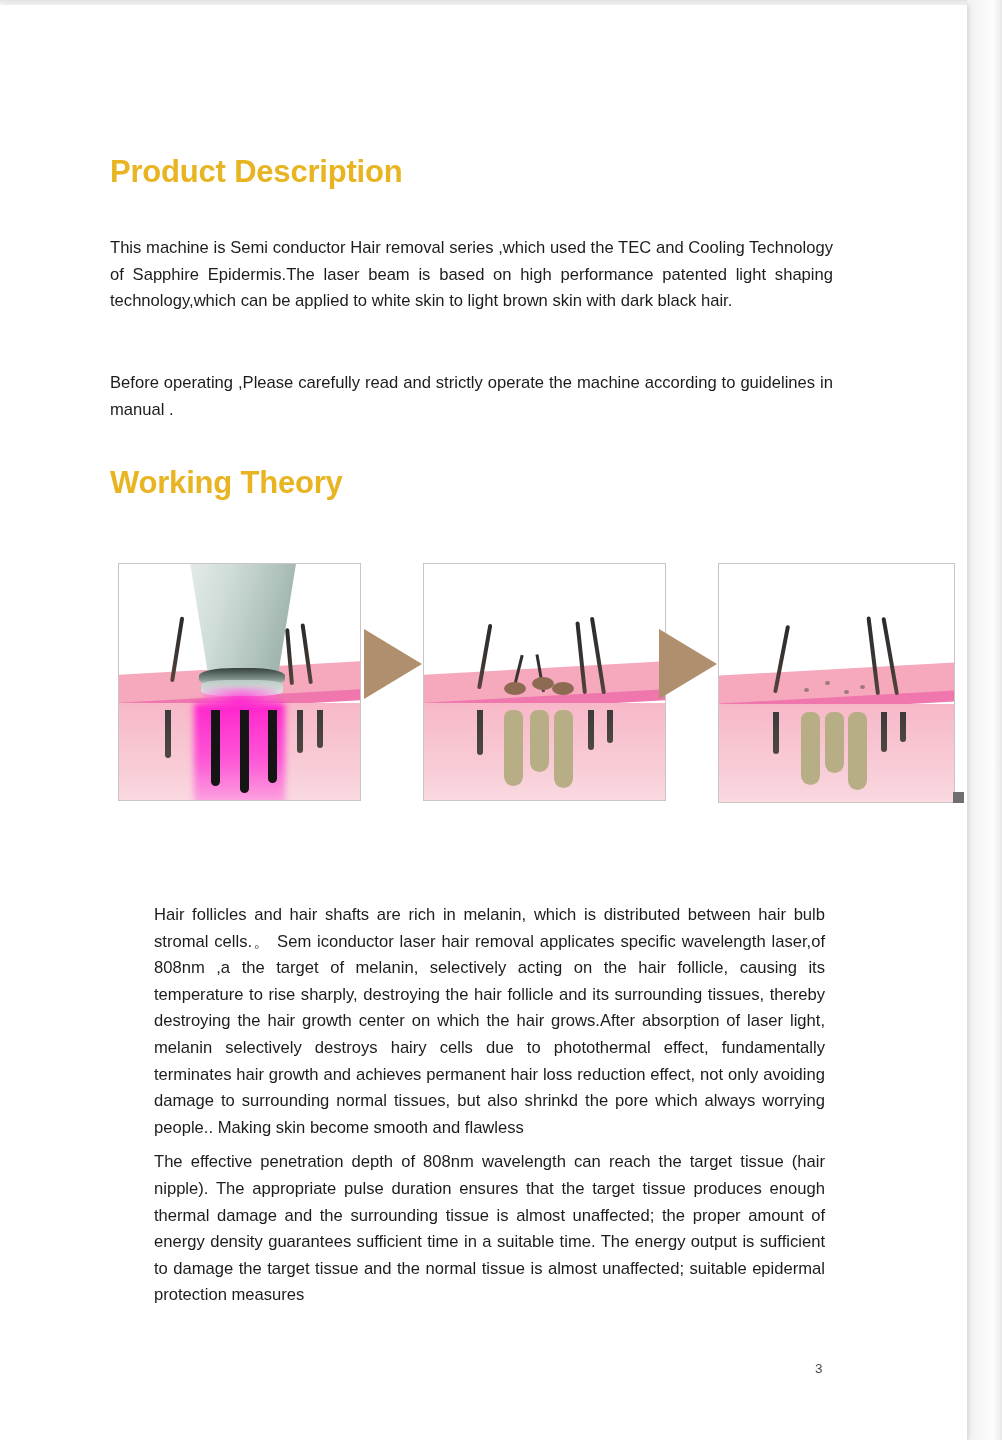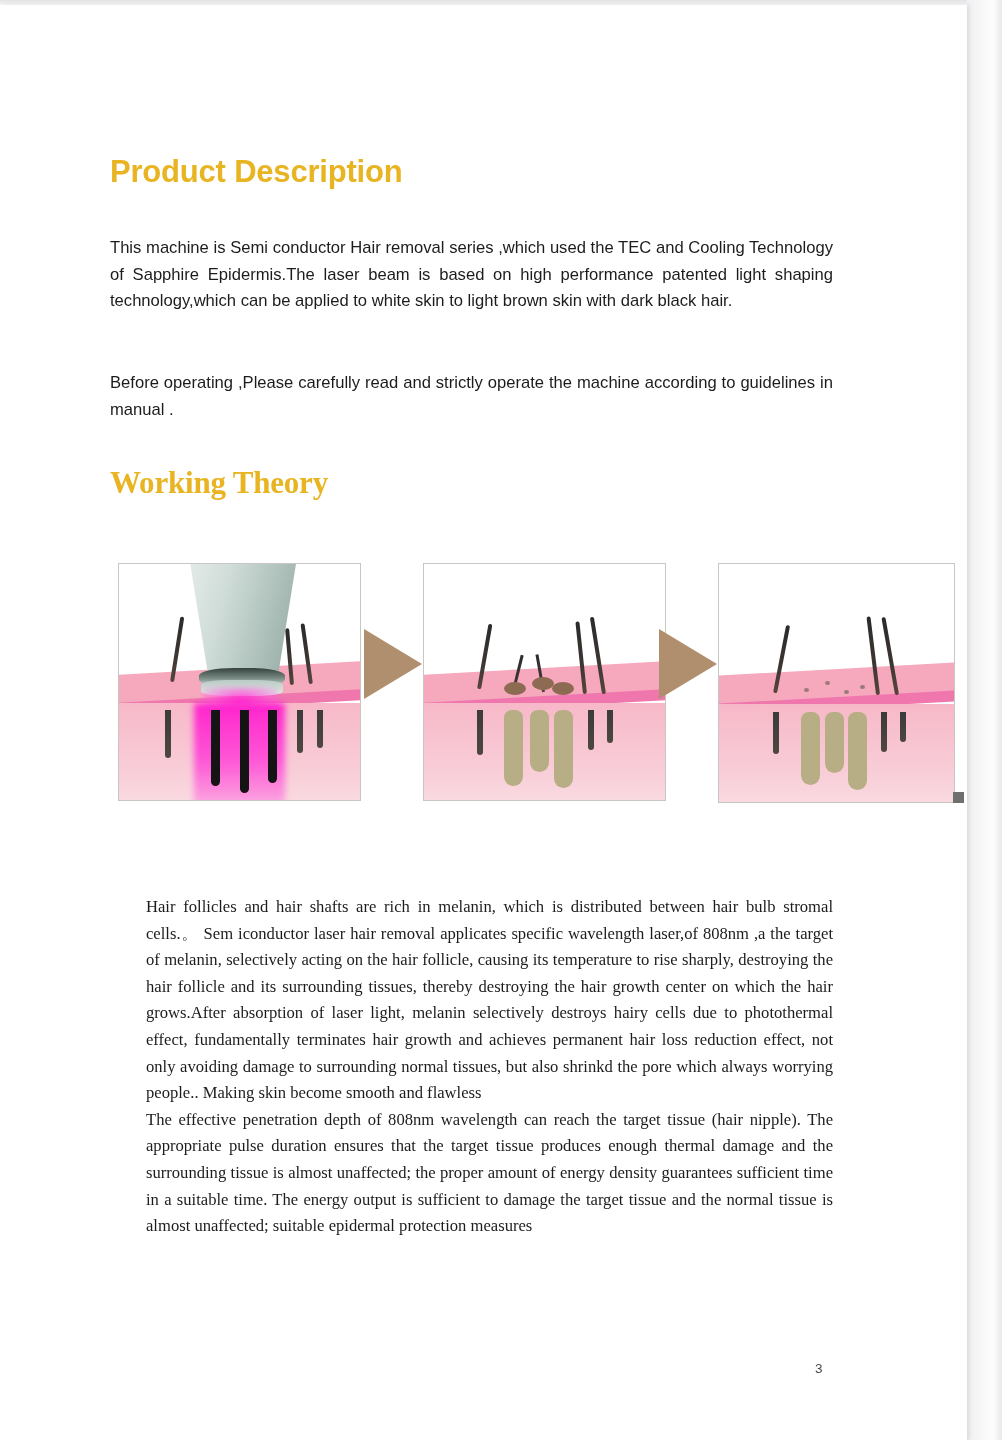--- a/index.html
+++ b/index.html
@@ -59,41 +59,41 @@
 
   h1.section-title {
     color: #e8b422;
     font-size: 31px;
     font-weight: bold;
     letter-spacing: -0.2px;
     line-height: 1.1;
   }
 
   .t-product  { position: absolute; left: 110px; top: 150px; }
-  .t-theory   { position: absolute; left: 110px; top: 461px; font-family: Liberation Serif, serif; }
+  .t-theory   { position: absolute; left: 110px; top: 461px; }
 
   p.body-text {
     color: #1c1c1c;
     font-size: 16.6px;
     line-height: 26.6px;
     text-align: justify;
     text-justify: inter-word;
   }
 
   .p-intro   { position: absolute; left: 110px; top: 230px; width: 723px; }
   .p-before  { position: absolute; left: 110px; top: 365px; width: 723px; }
   .p-process { position: absolute; left: 110px; top: 810px; width: 730px; }
 
   .body-block {
     position: absolute;
     left: 146px;
     top: 889px;
     width: 687px;
   }
-  .body-block p { margin: 0; font-family: Liberation Serif, serif; }
+  .body-block p { margin: 8px; }
 
   
   .figure-strip {
     position: absolute;
     left: 118px;
     top: 558px;
     width: 835px;
     height: 242px;
   }
 

